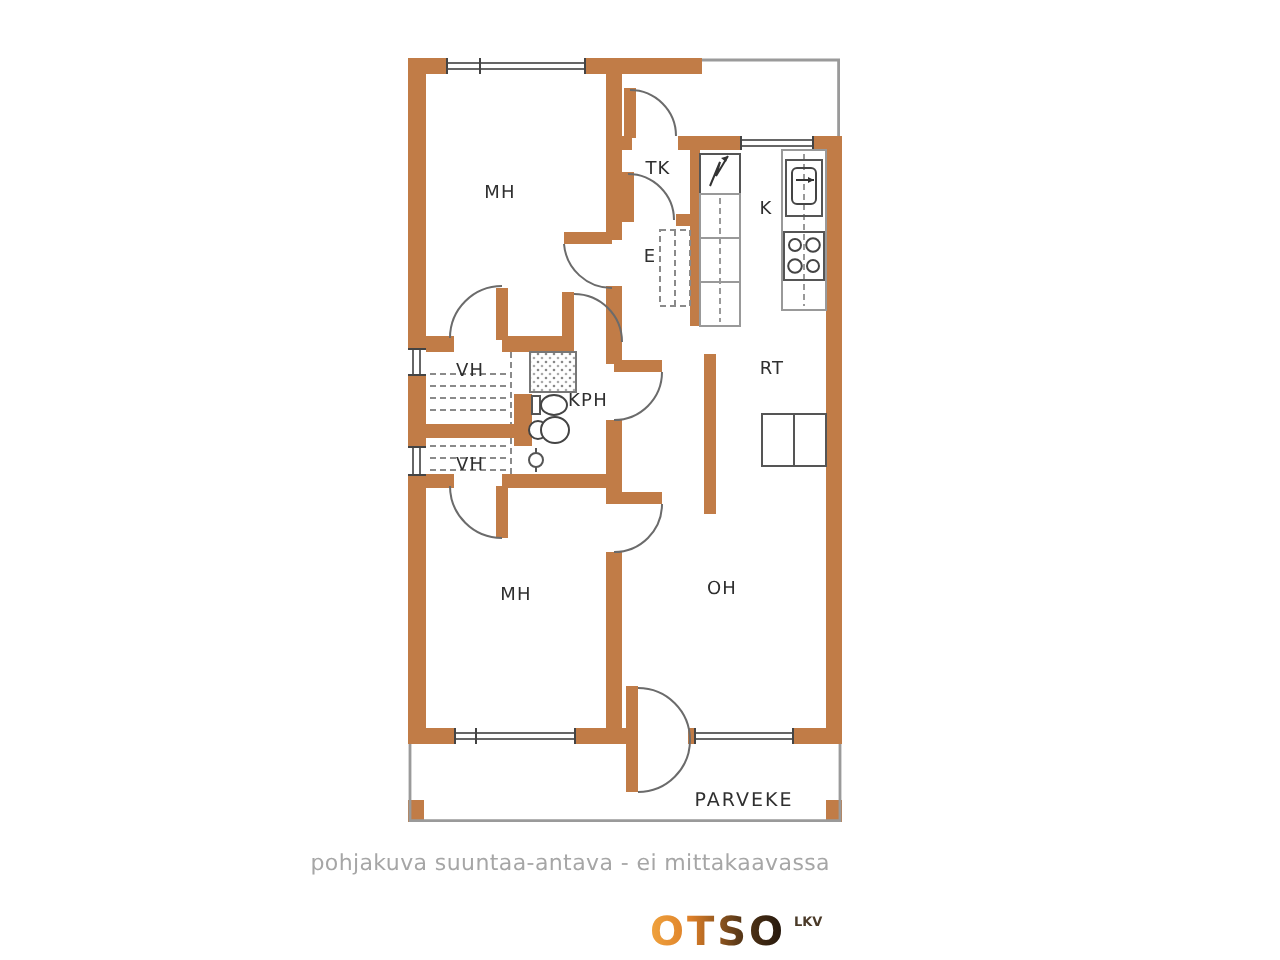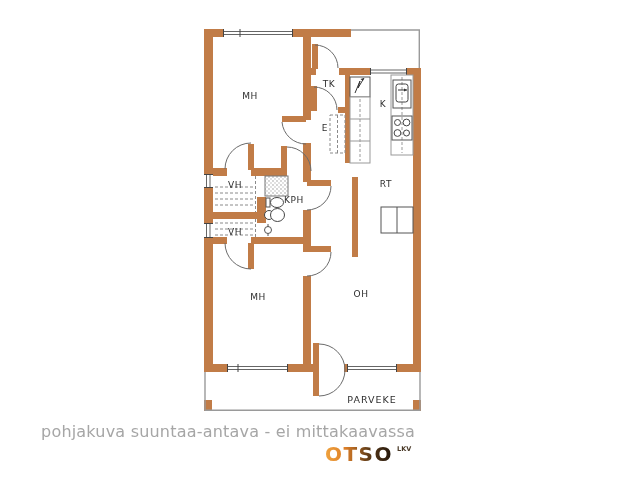--- a/index.html
+++ b/index.html
@@ -4,22 +4,22 @@
 <style>
   html,body{margin:0;padding:0;background:#ffffff;}
   #canvas{position:relative;width:640px;height:480px;background:#ffffff;overflow:hidden;
           font-family:"DejaVu Sans","Liberation Sans",sans-serif;}
   #plan-svg{position:absolute;left:0;top:0;}
   text.room{font-family:"DejaVu Sans","Liberation Sans",sans-serif;font-size:9px;
             fill:#2f2f2f;letter-spacing:0.6px;}
   text.room-big{font-size:9.5px;letter-spacing:1px;}
   .footer{position:absolute;right:225px;top:425px;width:380px;text-align:right;right:227px;}
   .footer{right:auto;left:35px;width:380px;}
-  .tagline{font-size:16px;color:#a6a6a6;letter-spacing:0.2px;line-height:13px;}
-  .logoline{margin-top:4px;height:24px;}
+  .tagline{font-size:11px;color:#a6a6a6;letter-spacing:0.2px;line-height:13px;}
+  .logoline{margin-top:16px;height:24px;}
   .site{font-size:12px;color:#8f8f8f;margin-top:-3px;letter-spacing:0.3px;}
 </style>
 </head>
 <body>
 
 <div id="canvas">
 
 <svg id="plan-svg" width="640" height="480" viewBox="0 0 640 480">
 
   <defs>

